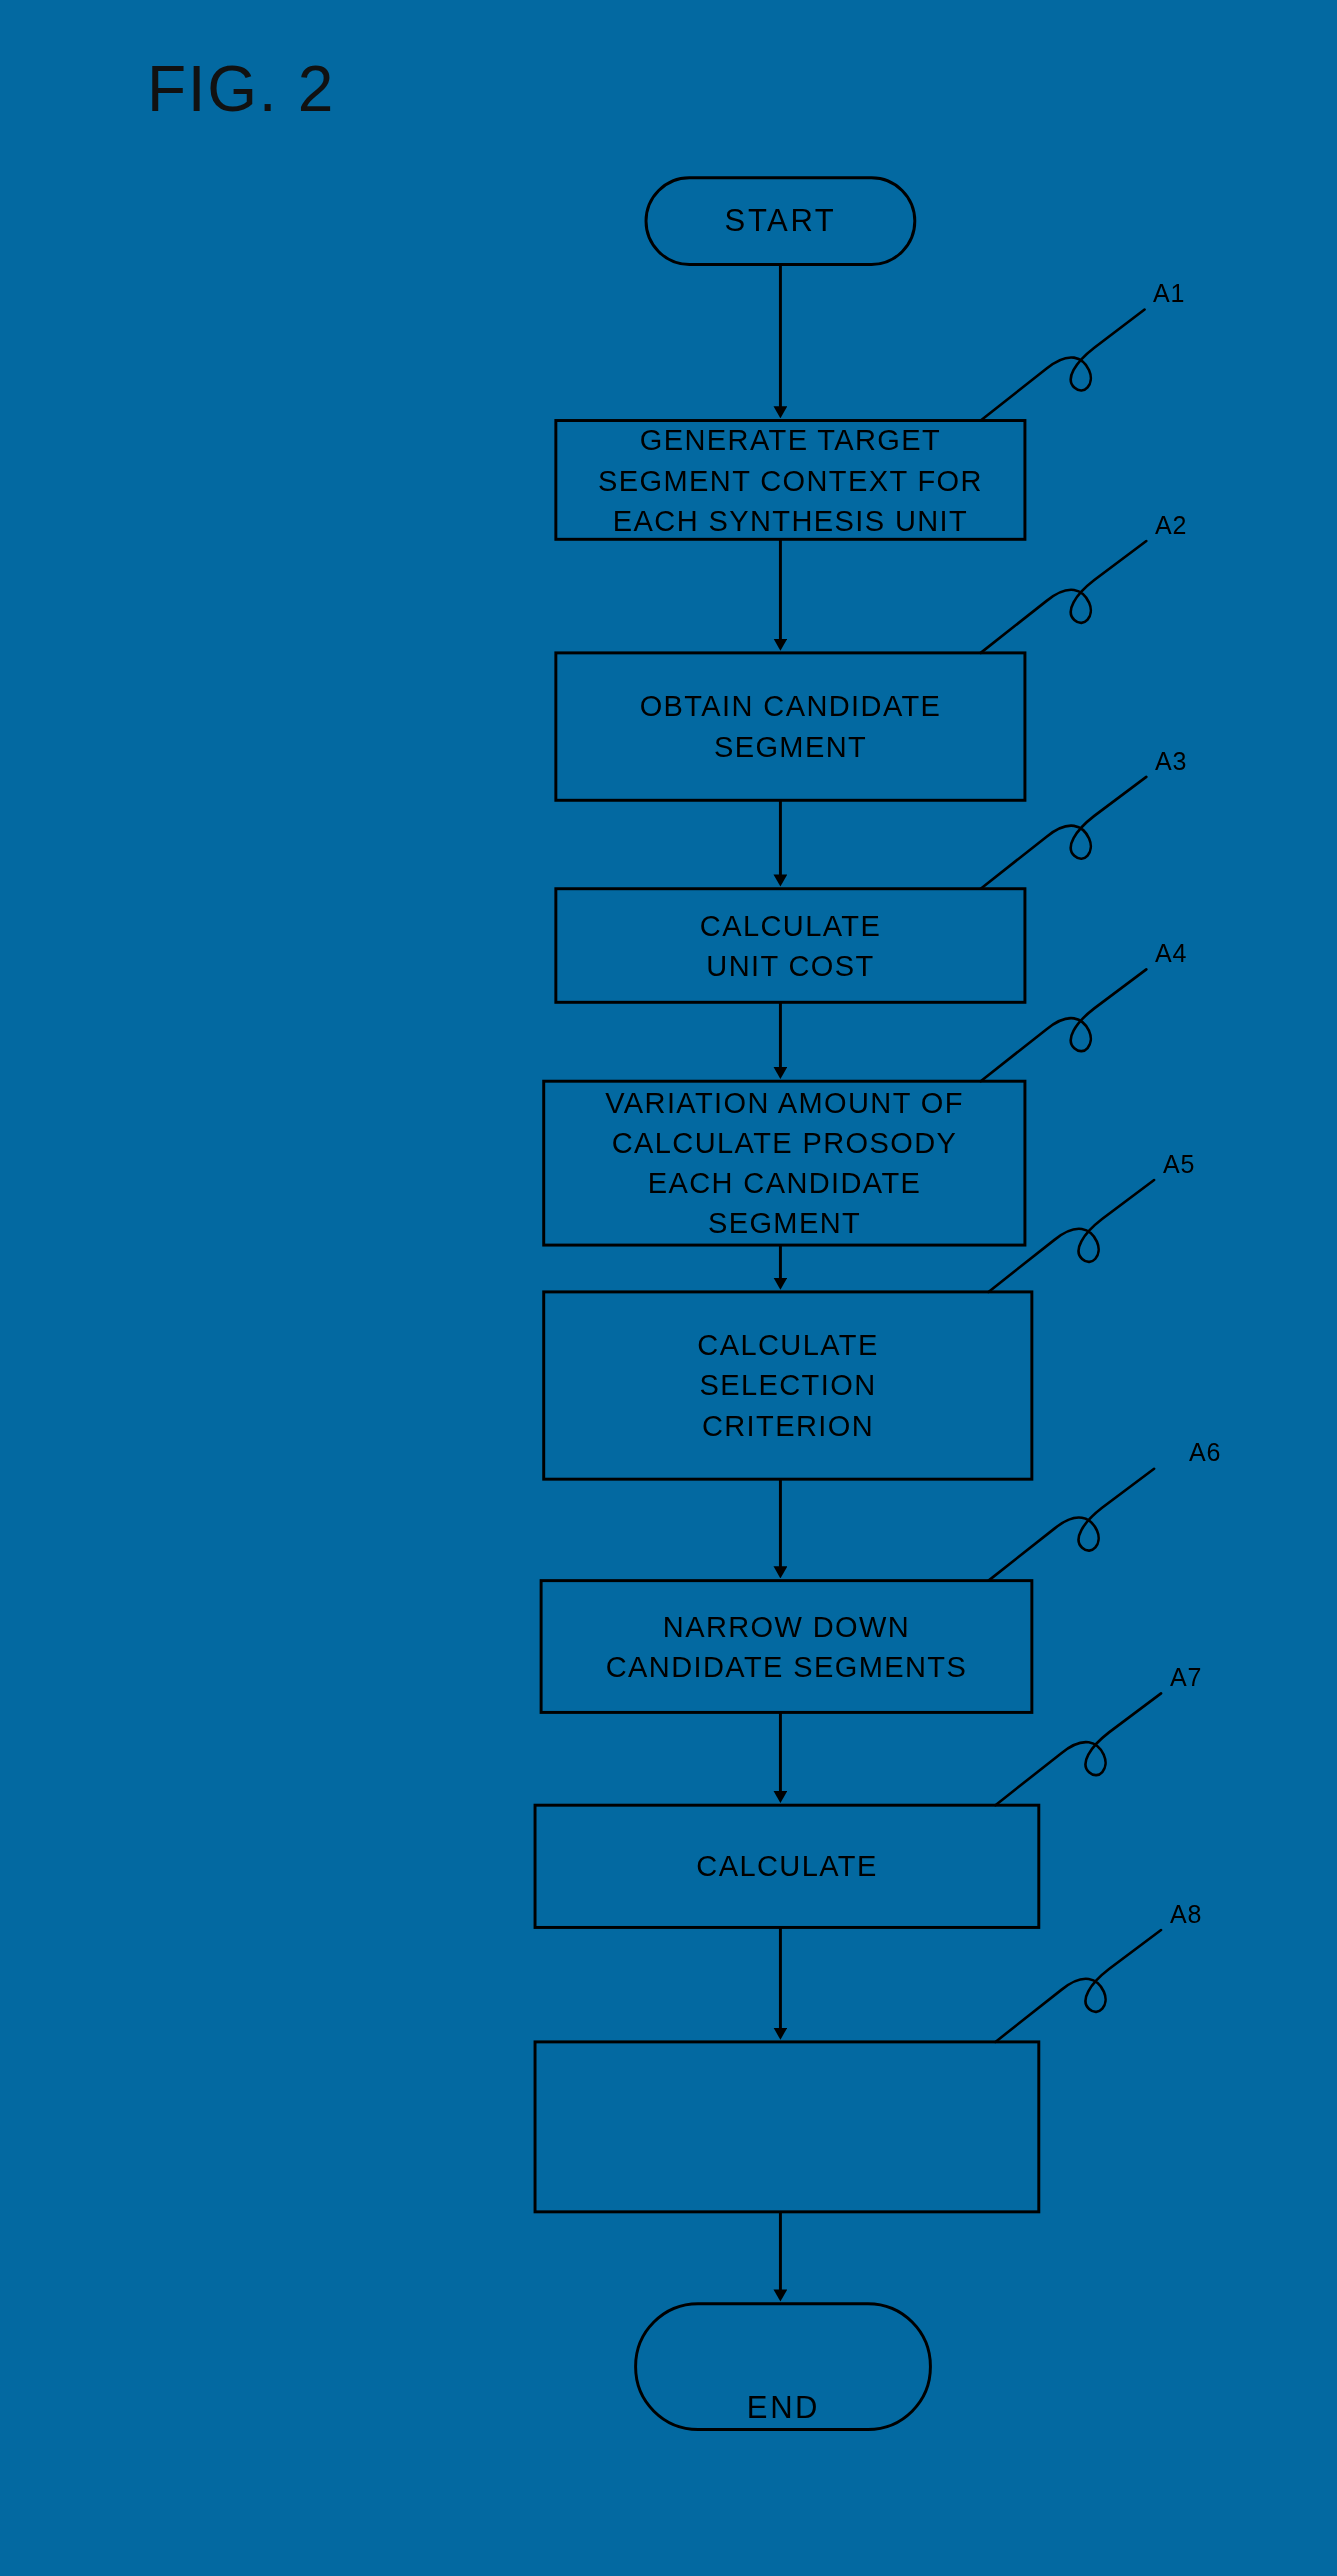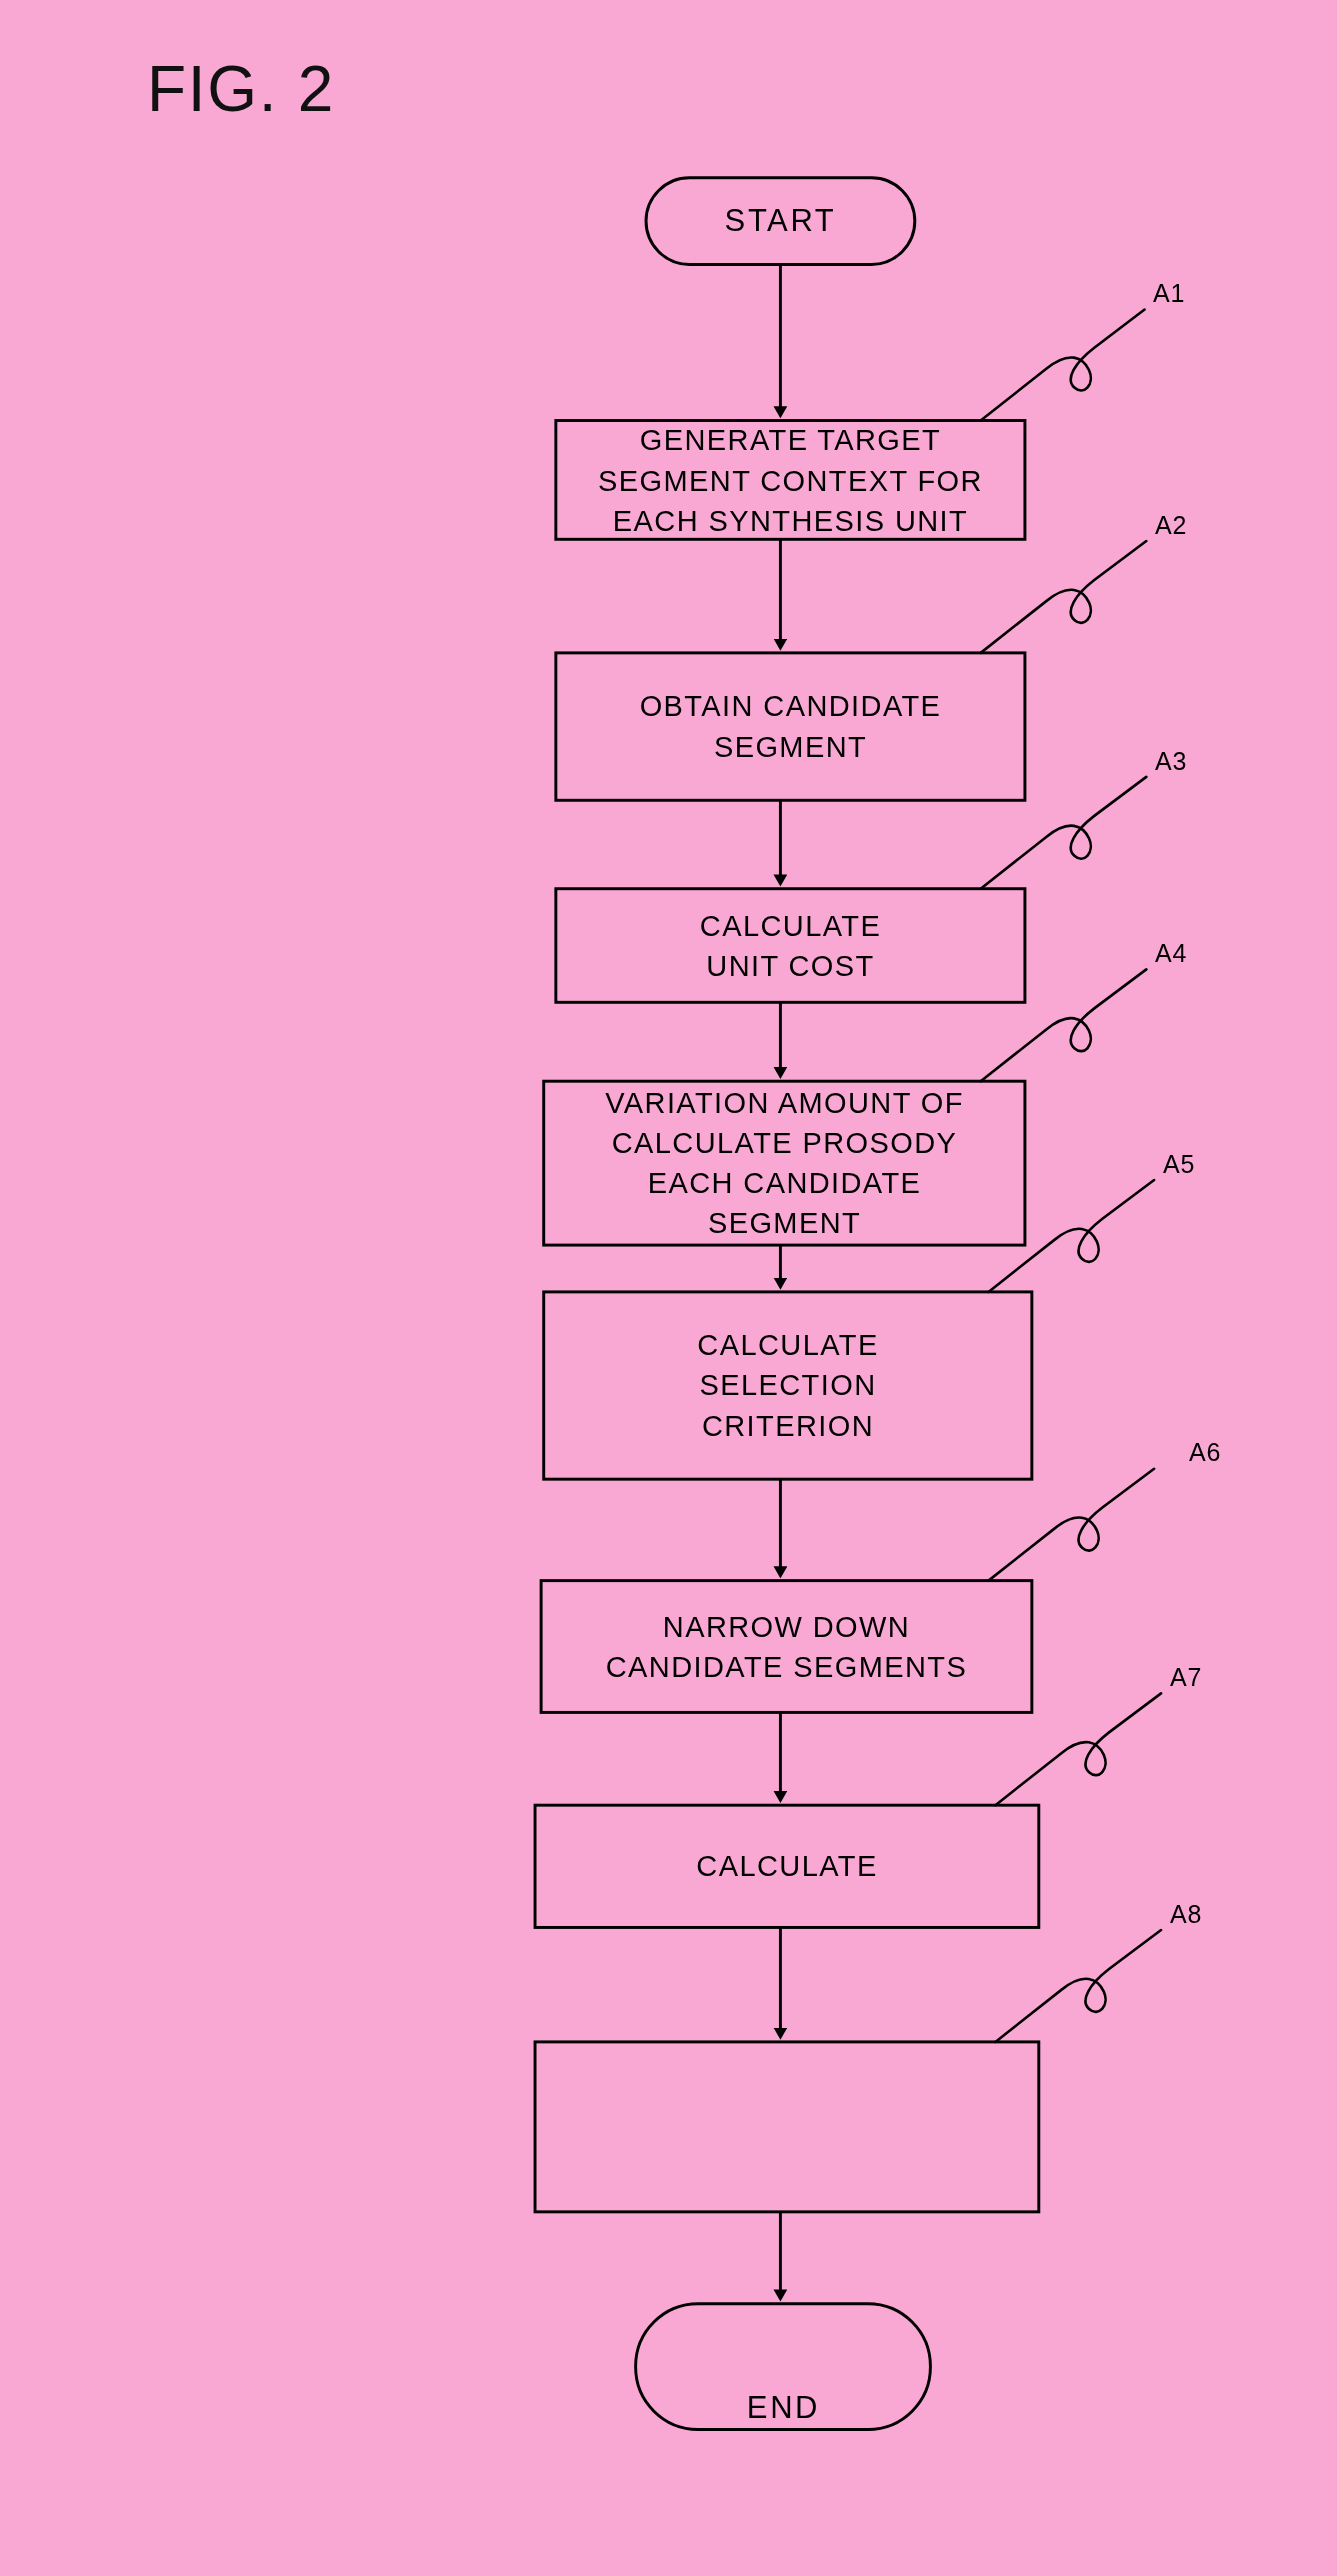--- a/index.html
+++ b/index.html
@@ -5,21 +5,21 @@
 <style>
   html, body {
     margin: 0;
     padding: 0;
     background: #ffffff;
   }
   #page {
     position: relative;
     width: 1338px;
     height: 2576px;
-    background: #f9a8d4;
+    background: #0369a1;
     overflow: hidden;
     font-family: "Liberation Sans", "DejaVu Sans", sans-serif;
     color: #000000;
   }
   
   #fig-title {
     position: absolute;
     left: 147px;
     top: 52px;
     font-size: 64px;

